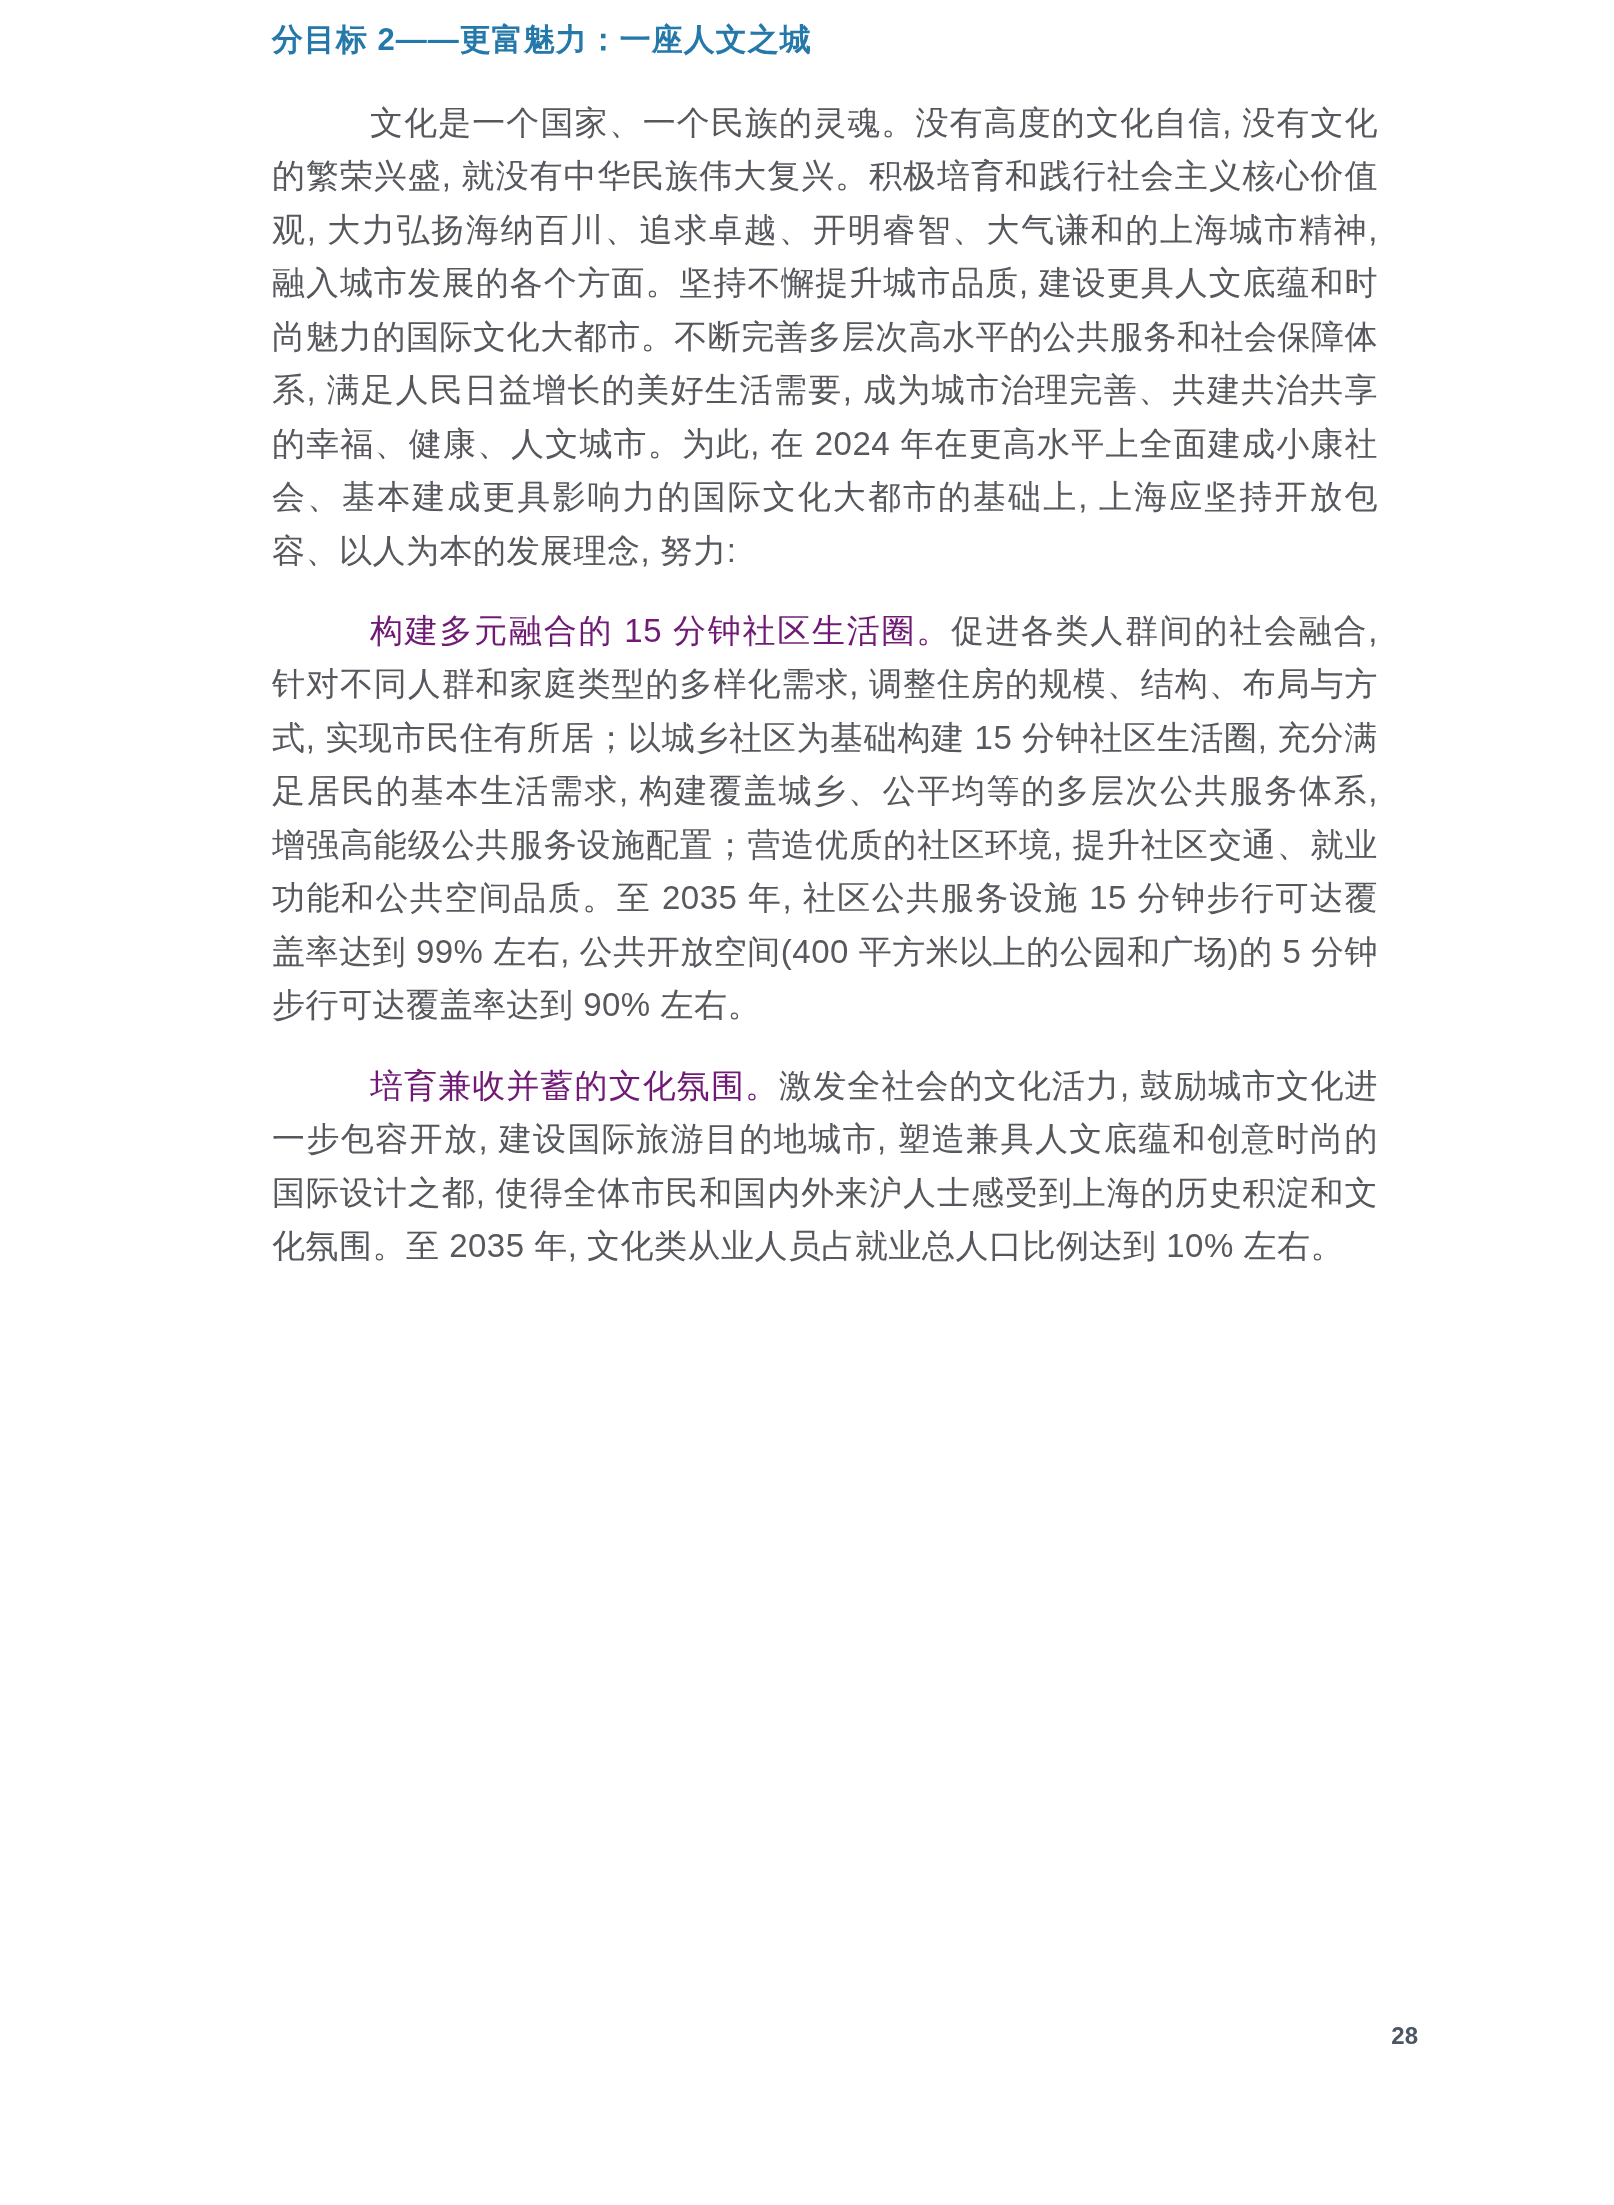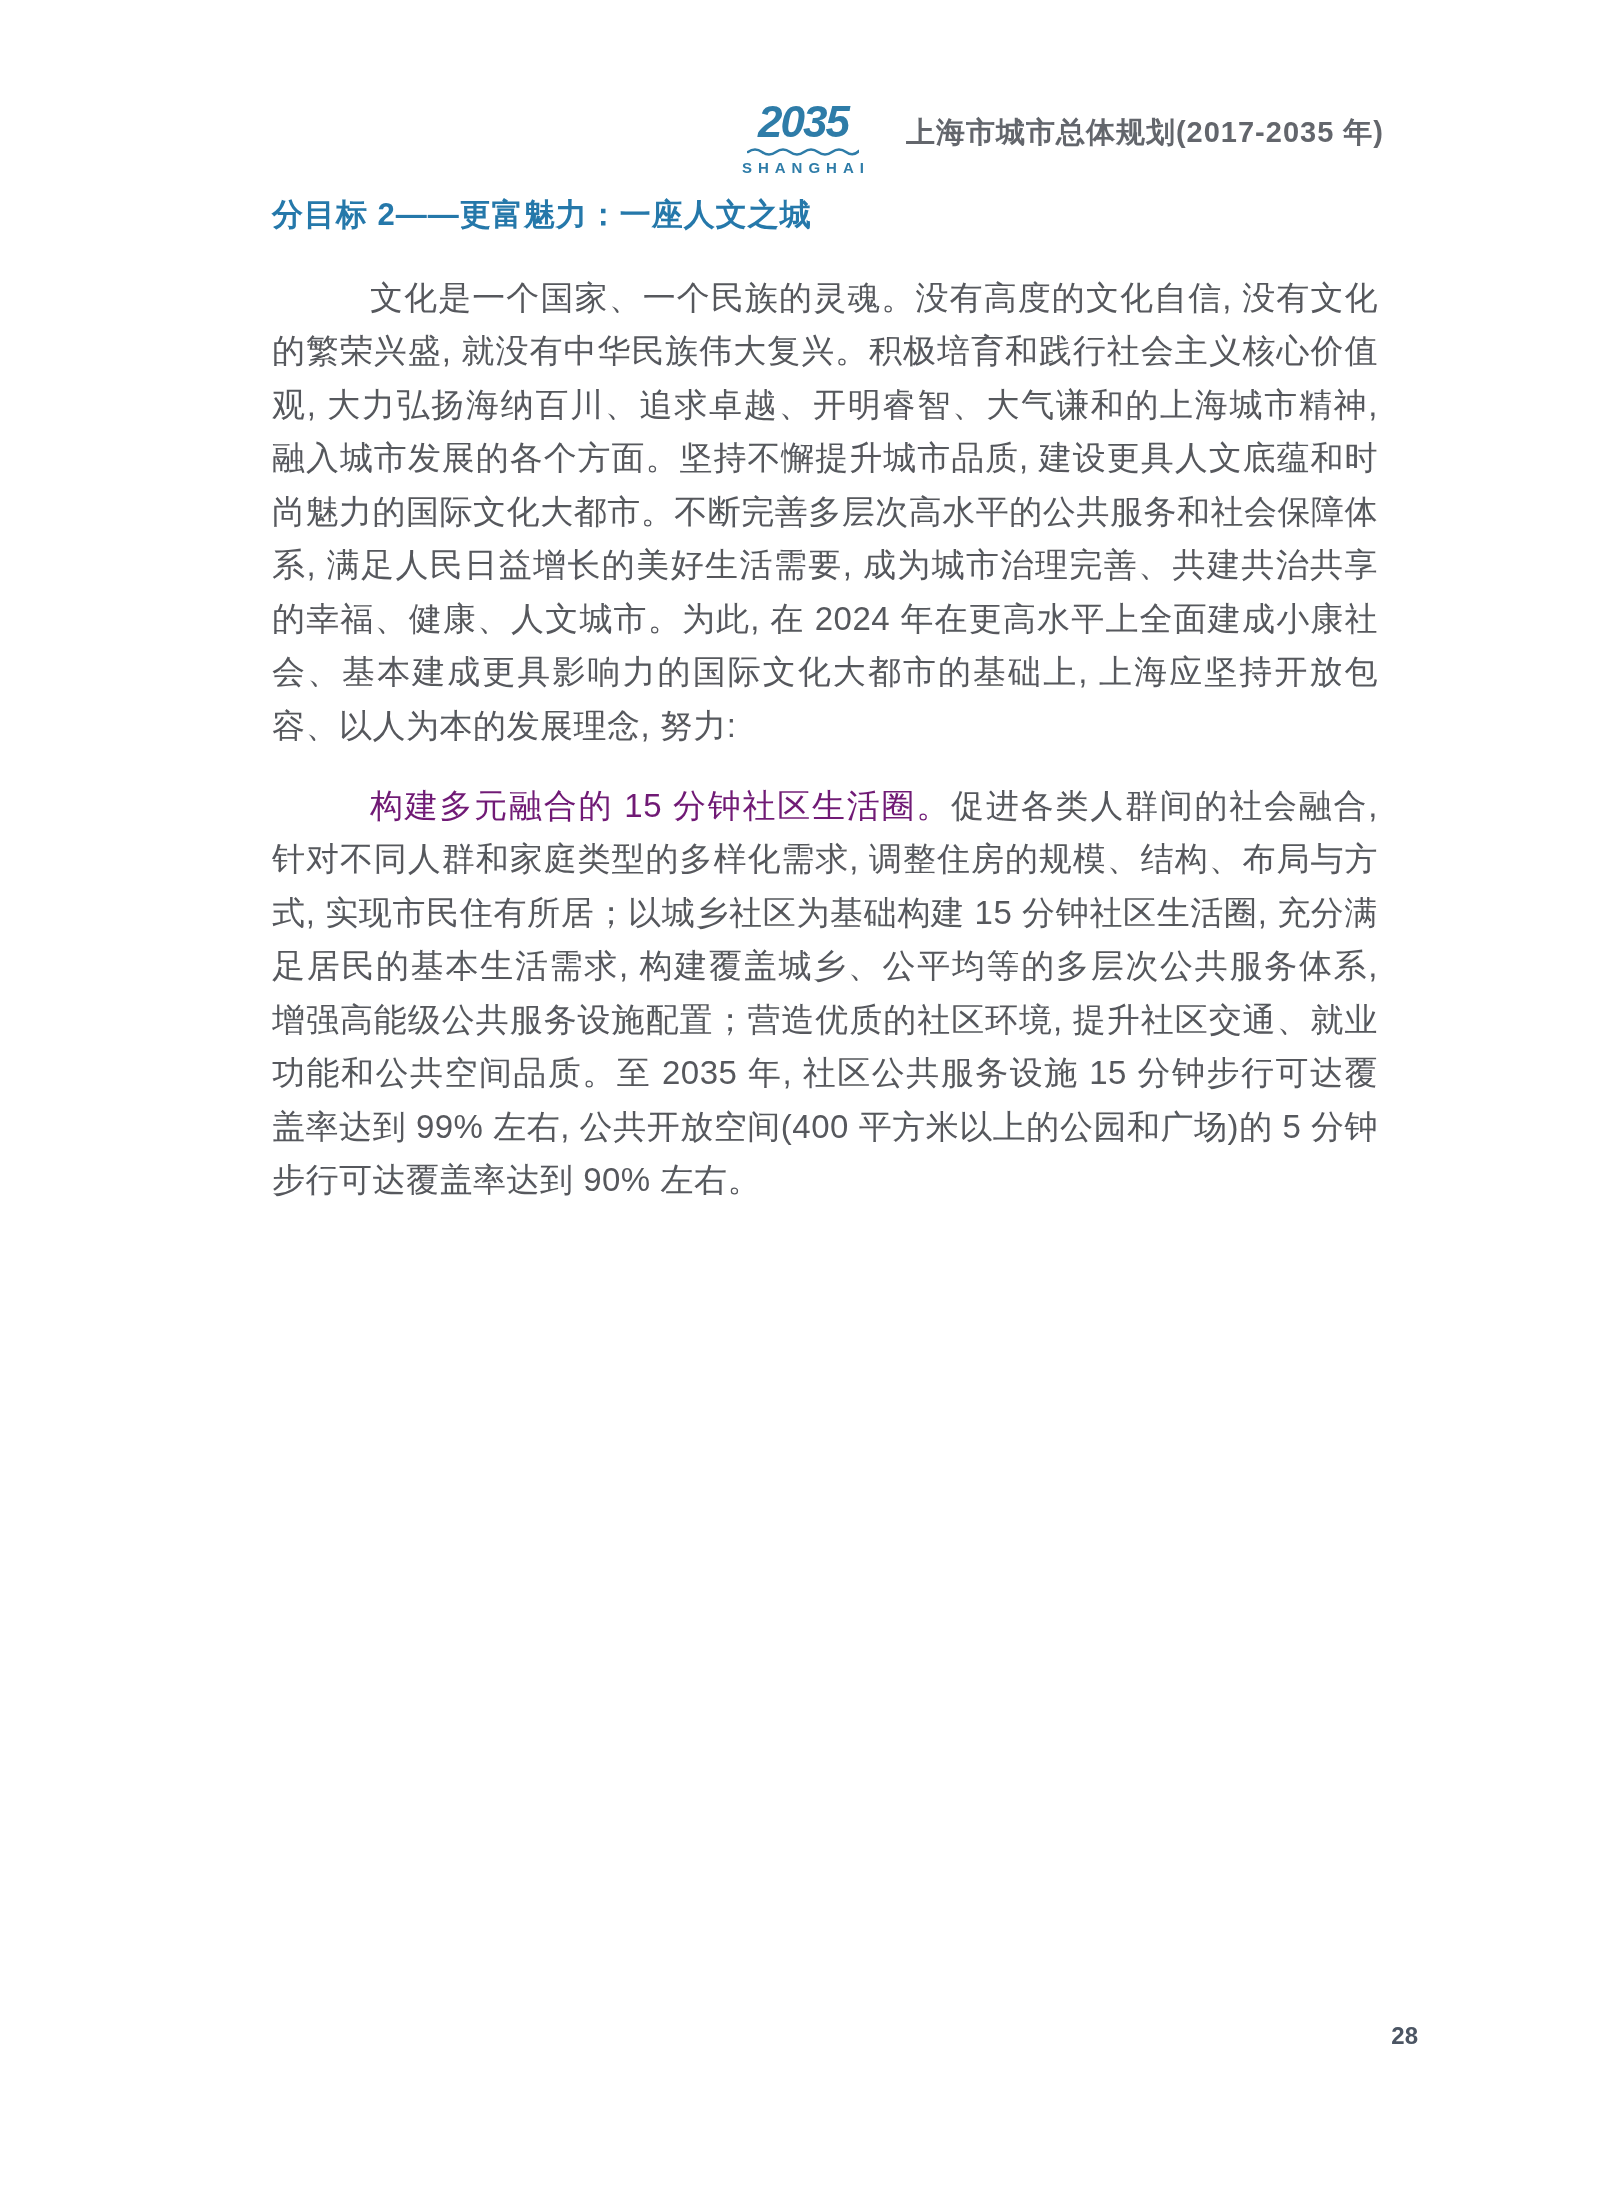--- a/index.html
+++ b/index.html
@@ -94,37 +94,28 @@
     color: #4b5563;
     font-size: 24px;
     font-weight: bold;
   }
 </style>
 </head>
 <body>
 
 <div class="page">
 
-  <div class="header">
-    <div class="logo">
-      <span class="logo-year">2035</span>
-      <svg class="logo-wave" width="112" height="10" viewBox="0 0 112 10">
-        <path d="M1,6 Q8,1 15,6 T29,6 T43,6 T57,6 T71,6 T85,6 T99,6 T112,5" fill="none" stroke="#2e7ca8" stroke-width="2.6" stroke-linecap="round"></path>
-      </svg>
-      <span class="logo-city">SHANGHAI</span>
-    </div>
-    <div class="header-title">上海市城市总体规划(2017-2035 年)</div>
-  </div>
 
   <div class="content">
     <h1 class="section-heading">分目标 2——更富魅力：一座人文之城</h1>
 
     <p class="body-para"><span class="para-lead"></span><span>文化是一个国家、一个民族的灵魂。没有高度的文化自信, 没有文化的繁荣兴盛, 就没有中华民族伟大复兴。积极培育和践行社会主义核心价值观, 大力弘扬海纳百川、追求卓越、开明睿智、大气谦和的上海城市精神, 融入城市发展的各个方面。坚持不懈提升城市品质, 建设更具人文底蕴和时尚魅力的国际文化大都市。不断完善多层次高水平的公共服务和社会保障体系, 满足人民日益增长的美好生活需要, 成为城市治理完善、共建共治共享的幸福、健康、人文城市。为此, 在 2024 年在更高水平上全面建成小康社会、基本建成更具影响力的国际文化大都市的基础上, 上海应坚持开放包容、以人为本的发展理念, 努力:</span></p>
 
     <p class="body-para"><span class="para-lead">构建多元融合的 15 分钟社区生活圈。</span><span>促进各类人群间的社会融合, 针对不同人群和家庭类型的多样化需求, 调整住房的规模、结构、布局与方式, 实现市民住有所居；以城乡社区为基础构建 15 分钟社区生活圈, 充分满足居民的基本生活需求, 构建覆盖城乡、公平均等的多层次公共服务体系, 增强高能级公共服务设施配置；营造优质的社区环境, 提升社区交通、就业功能和公共空间品质。至 2035 年, 社区公共服务设施 15 分钟步行可达覆盖率达到 99% 左右, 公共开放空间(400 平方米以上的公园和广场)的 5 分钟步行可达覆盖率达到 90% 左右。</span></p>
 
 
 
+    <p class="body-para"><span class="para-lead">培育兼收并蓄的文化氛围。</span><span>激发全社会的文化活力, 鼓励城市文化进一步包容开放, 建设国际旅游目的地城市, 塑造兼具人文底蕴和创意时尚的国际设计之都, 使得全体市民和国内外来沪人士感受到上海的历史积淀和文化氛围。至 2035 年, 文化类从业人员占就业总人口比例达到 10% 左右。</span></p>
   </div>
 
   <div class="page-number">28</div>
 
 </div>
 
 </body></html>

